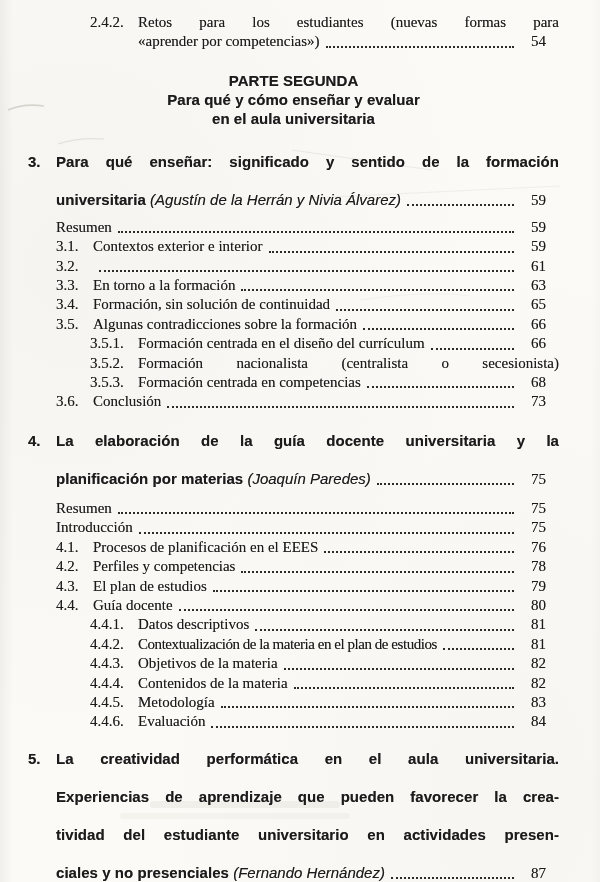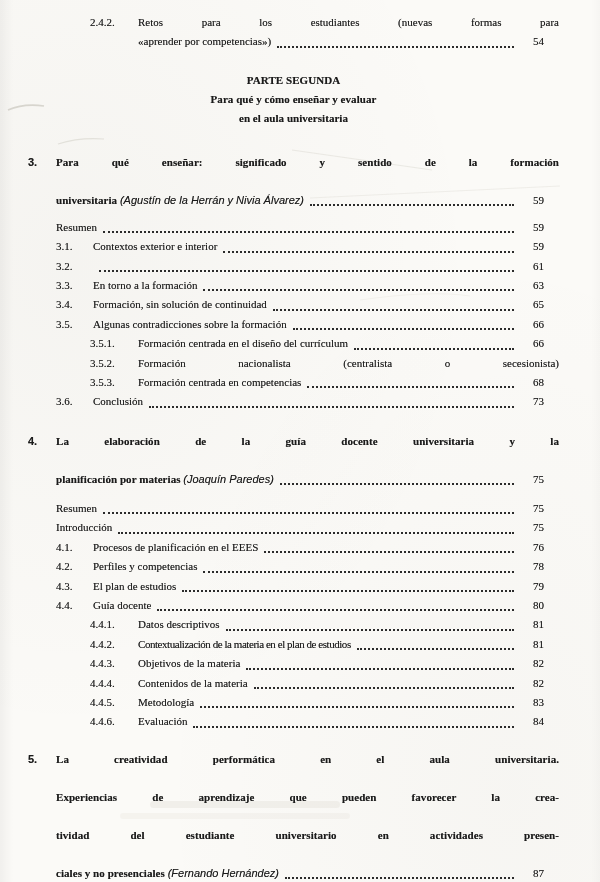--- a/index.html
+++ b/index.html
@@ -8,21 +8,21 @@
     width:600px;height:882px;
     box-sizing:border-box;
     padding:13px 41px 0 28px;
     background:
       radial-gradient(ellipse at 12% 30%, rgba(60,55,40,0.03), transparent 55%),
       radial-gradient(ellipse at 85% 90%, rgba(60,55,40,0.025), transparent 50%),
       linear-gradient(90deg, rgba(0,0,0,0.045), rgba(0,0,0,0) 2.2%),
       linear-gradient(270deg, rgba(0,0,0,0.02), rgba(0,0,0,0) 1.5%),
       #fbfaf7;
     font-family:"Liberation Serif", serif;
-    font-size:11px;
+    font-size:15px;
     color:#1b1b1b;
     overflow:hidden;
     text-shadow:0 0 0.4px rgba(20,20,20,0.5);
   }
   .artifacts{position:absolute;left:0;top:0;pointer-events:none;}
   .rows{position:relative;}
   .row{display:flex;line-height:19.4px;}
   .row .num{flex:0 0 auto;}
   .row .text{white-space:pre-wrap;}
   
@@ -33,21 +33,21 @@
   .l1{padding-left:28px;}
   .l2{padding-left:28px;}
   .l2 .num{width:37px;}
   .l3{padding-left:62px;}
   .l3 .num{width:48px;}
   .l3c{padding-left:110px;}
   
   .part{display:block;text-align:center;line-height:19px;
         font-family:"Liberation Sans",sans-serif;font-weight:bold;letter-spacing:0.1px;}
   
-  .f-bold{font-family:Liberation Serif, serif;font-weight:bold;letter-spacing:0.05px;}
+  .f-bold{font-family:Liberation Sans, sans-serif;font-weight:bold;letter-spacing:0.05px;}
   .f-italic{font-family:"Liberation Sans",sans-serif;font-style:italic;}
   .chapter .num{font-family:"Liberation Sans",sans-serif;font-weight:bold;}
   
   .fill .text{flex:1 1 auto;text-align:justify;text-align-last:justify;}
   
   .leader{flex:1 1 auto;align-self:flex-end;min-width:8px;
           border-bottom:2px dotted #2b2b2b;margin:0 4px 4px 6px;}
   .pagenum{flex:0 0 41px;text-align:center;}
   .tight .text{letter-spacing:-0.45px;}
 </style>

